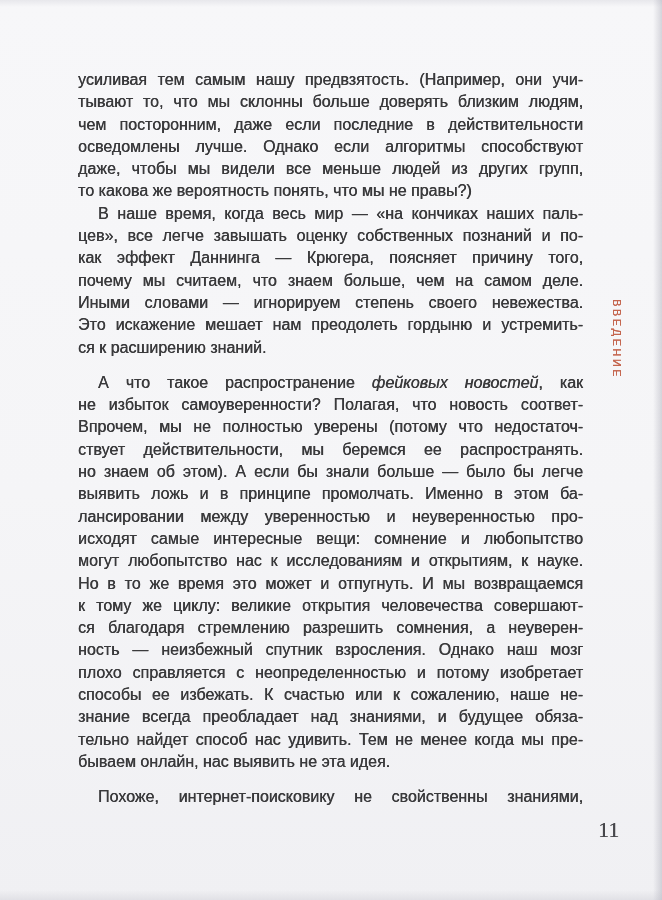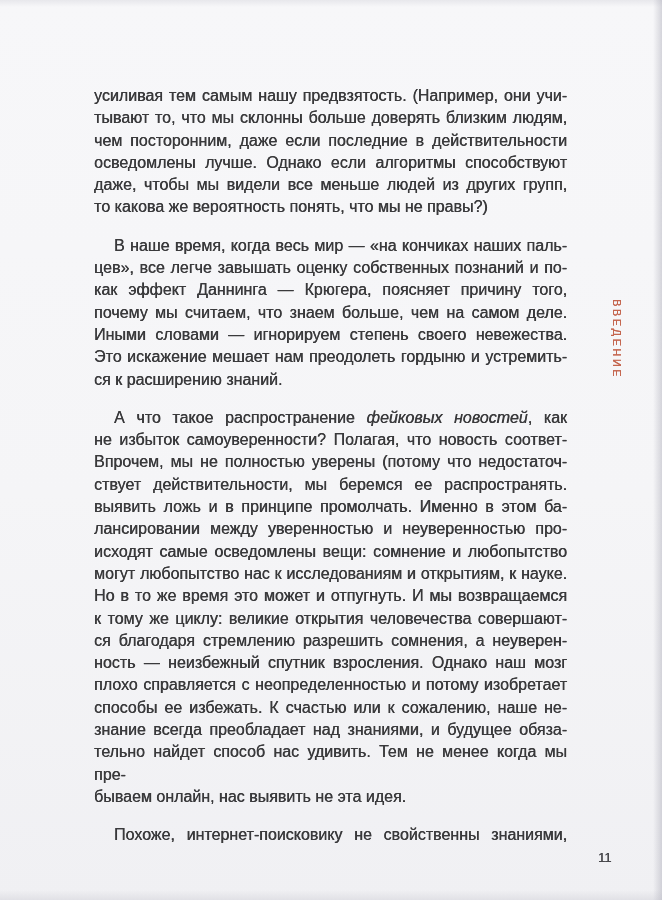--- a/index.html
+++ b/index.html
@@ -40,21 +40,21 @@
   .text-block {
     position: absolute;
     left: 78px;
     top: 69px;
     width: 505px;
     font-size: 16px;
     line-height: 22.3px;
     color: var(--text, #3a3a3c);
     text-shadow: 0.35px 0 0 currentColor;
   }
-  .paragraph { margin: 16px; }
+  .paragraph { margin: 0; }
   .paragraph.gap-before { margin-top: 13px; }
   .line {
     text-align: justify;
     text-align-last: justify;
   }
   .line.indented { text-indent: 20px; }
   .line.lastline { text-align-last: left; }
   .line i { font-style: italic; }
   .sidebar-label {
     position: absolute;
@@ -63,24 +63,25 @@
     writing-mode: vertical-rl;
     text-orientation: mixed;
     font-size: 11px;
     letter-spacing: 2.5px;
     color: var(--accent, #c4654e);
     text-shadow: 0.2px 0 0 currentColor;
   }
   .page-number {
     position: absolute;
     left: 598px;
-    top: 850px;
-    font-size: 13px;
+    top: 817px;
+    font-size: 22px;
     color: var(--pagenum, #47474b);
     text-shadow: 0.3px 0 0 currentColor;
+    font-family: Liberation Serif, serif;
   }
 </style>
 </head>
 <body>
 
 <div class="page">
   <div class="edge-shadow-top"></div>
   <div class="edge-shadow-right"></div>
   <div class="edge-shadow-bottom"></div>
 
@@ -100,23 +101,24 @@
         <div class="line">почему мы считаем, что знаем больше, чем на самом деле.</div>
         <div class="line">Иными словами — игнорируем степень своего невежества.</div>
         <div class="line">Это искажение мешает нам преодолеть гордыню и устремить-</div>
         <div class="line lastline">ся к расширению знаний.</div>
       </div>
       <div class="paragraph gap-before">
         <div class="line indented">А что такое распространение <i>фейковых новостей</i>, как</div>
         <div class="line">не избыток самоуверенности? Полагая, что новость соответ-</div>
         <div class="line">Впрочем, мы не полностью уверены (потому что недостаточ-</div>
         <div class="line">ствует действительности, мы беремся ее распространять.</div>
+        <div class="line">но знаем об этом). А если бы знали больше — было бы легче</div>
         <div class="line">выявить ложь и в принципе промолчать. Именно в этом ба-</div>
         <div class="line">лансировании между уверенностью и неуверенностью про-</div>
-        <div class="line">исходят самые осведомлены вещи: сомнение и любопытство</div>
+        <div class="line">исходят самые интересные вещи: сомнение и любопытство</div>
         <div class="line">могут любопытство нас к исследованиям и открытиям, к науке.</div>
         <div class="line">Но в то же время это может и отпугнуть. И мы возвращаемся</div>
         <div class="line">к тому же циклу: великие открытия человечества совершают-</div>
         <div class="line">ся благодаря стремлению разрешить сомнения, а неуверен-</div>
         <div class="line">ность — неизбежный спутник взросления. Однако наш мозг</div>
         <div class="line">плохо справляется с неопределенностью и потому изобретает</div>
         <div class="line">способы ее избежать. К счастью или к сожалению, наше не-</div>
         <div class="line">знание всегда преобладает над знаниями, и будущее обяза-</div>
         <div class="line">тельно найдет способ нас удивить. Тем не менее когда мы пре-</div>
         <div class="line lastline">бываем онлайн, нас выявить не эта идея.</div>

